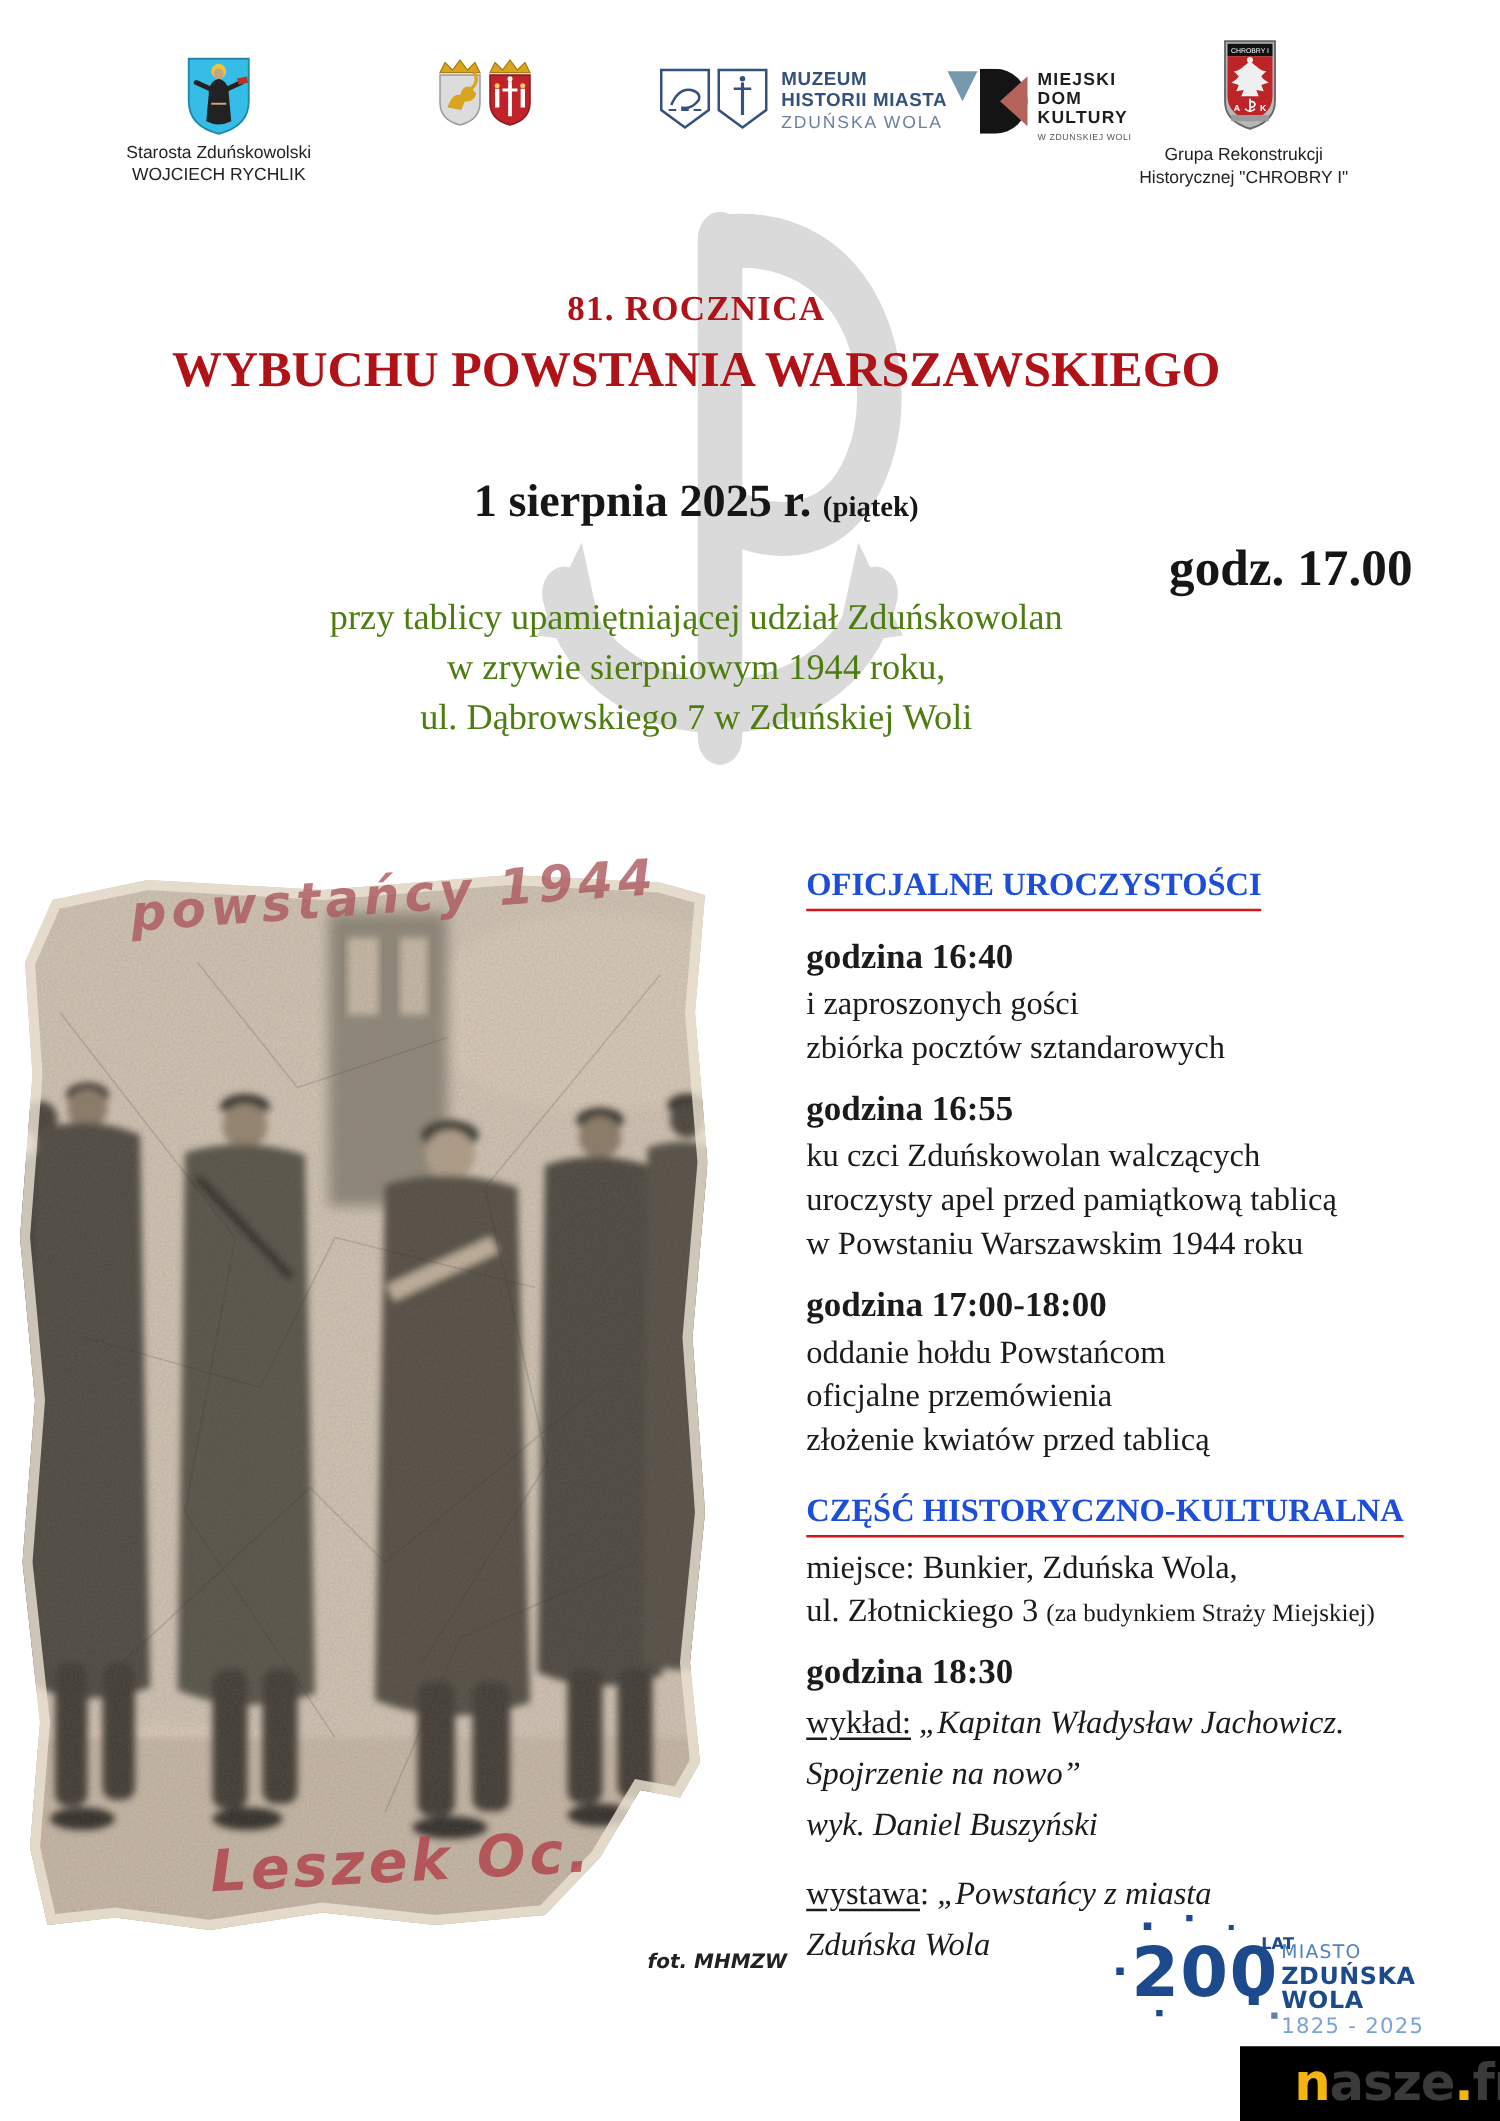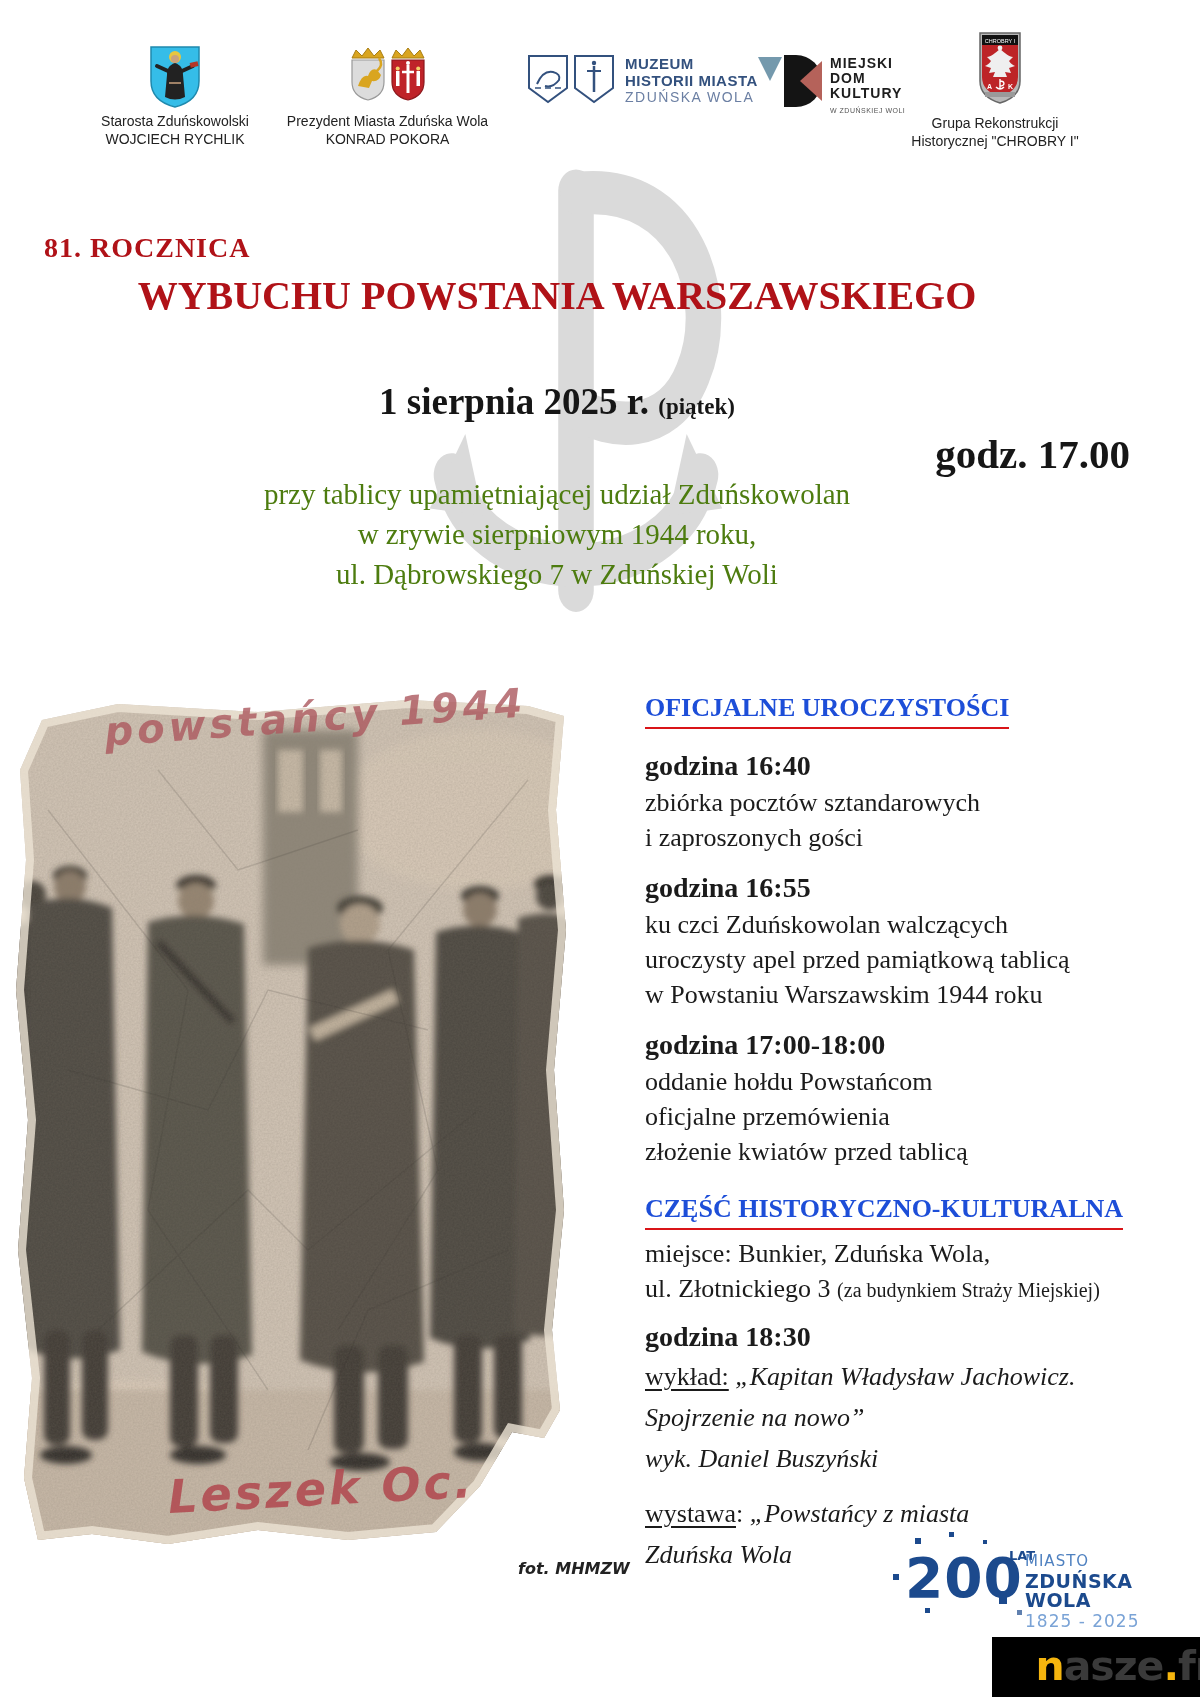--- a/index.html
+++ b/index.html
@@ -14,22 +14,22 @@
   .muzeum-text{font-family:"Liberation Sans",sans-serif;color:#33517e;line-height:17px;}
   .muzeum-text .l1,.muzeum-text .l2{font-size:15px;font-weight:bold;letter-spacing:.5px;}
   .muzeum-text .l3{font-size:14px;font-weight:normal;color:#6b7fa3;letter-spacing:1.5px;}
 
   .mdk-text{font-family:"Liberation Sans",sans-serif;color:#1d1d1d;line-height:15px;}
   .mdk-text .big{font-size:14px;font-weight:bold;letter-spacing:1px;}
   .mdk-text .small{font-size:7px;color:#555;letter-spacing:.5px;margin-top:2px;}
 
   
   .title-wrap{left:0;top:0;width:1114px;}
-  .t-roc{position:absolute;left:0;top:232px;width:100%;text-align:left;
-         font-size:28px;font-weight:bold;letter-spacing:1px;color:#b01218;margin-left:44px;}
+  .t-roc{position:absolute;left:0;top:232px;width:100%;text-align:center;
+         font-size:28px;font-weight:bold;letter-spacing:1px;color:#b01218;}
   .t-main{position:absolute;left:0;top:272px;width:100%;text-align:center;
           font-size:40px;font-weight:bold;color:#b01218;white-space:nowrap;}
   .t-date{position:absolute;left:0;top:380px;width:100%;text-align:center;
           font-size:37px;font-weight:bold;color:#161616;white-space:nowrap;}
   .t-date .note{font-size:23px;margin-top:28px;}
   .t-time{position:absolute;left:16px;top:430px;width:100%;text-align:right;
           font-size:41px;font-weight:bold;color:#161616;}
   .t-place{position:absolute;left:0;top:474px;width:100%;text-align:center;
            font-size:29px;line-height:40px;color:#4d7c0f;}
 
@@ -97,24 +97,20 @@
     <path d="M46,12 L50,4 L56,10 L62,2 L68,10 L74,4 L78,12 Z" fill="#d9a520" stroke="#a87d12" stroke-width="1"></path>
     <path d="M46,14 H78 V36 Q78,50 62,54 Q46,50 46,36 Z" fill="#bf2329" stroke="#8c181d" stroke-width="1.2"></path>
     <line x1="62" y1="19" x2="62" y2="47" stroke="#fff" stroke-width="3"></line>
     <line x1="56" y1="26" x2="68" y2="26" stroke="#fff" stroke-width="2.5"></line>
     <circle cx="62" cy="17" r="2" fill="#fff"></circle>
     <rect x="50" y="25" width="3.5" height="15" fill="#fff"></rect>
     <rect x="70.5" y="25" width="3.5" height="15" fill="#fff"></rect>
     <circle cx="51.7" cy="22.5" r="2" fill="#f3d26a"></circle>
     <circle cx="72.2" cy="22.5" r="2" fill="#f3d26a"></circle>
   </svg>
-  <div class="abs logo-caption" style="left:270px;top:112px;width:235px">
-    <div>Prezydent Miasta Zduńska Wola</div>
-    <div>KONRAD POKORA</div>
-  </div>
 
   <svg class="abs" style="left:527px;top:54px" width="90" height="54" viewBox="0 0 90 54">
     <path d="M2,2 H40 V34 L21,48 L2,34 Z" fill="none" stroke="#33517e" stroke-width="2"></path>
     <path d="M10,30 q6,-14 16,-12 q8,2 6,8 q-6,8 -14,6" fill="none" stroke="#33517e" stroke-width="2"></path>
     <path d="M8,34 h6 m4,0 h6 m4,0 h6" stroke="#33517e" stroke-width="1.5"></path>
     <path d="M48,2 H86 V34 L67,48 L48,34 Z" fill="none" stroke="#33517e" stroke-width="2"></path>
     <line x1="67" y1="12" x2="67" y2="38" stroke="#33517e" stroke-width="2.5"></line>
     <line x1="60" y1="17" x2="74" y2="17" stroke="#33517e" stroke-width="2"></line>
     <circle cx="67" cy="9" r="2.2" fill="#33517e"></circle>
   </svg>
@@ -262,22 +258,22 @@
   <div class="hand hand-top">powstańcy 1944</div>
   <div class="hand hand-bottom">Leszek Oc.</div>
   <div class="abs fot">fot. MHMZW</div>
 
   <div class="abs schedule">
 
     <div class="sch-heading">OFICJALNE UROCZYSTOŚCI</div>
 
     <div class="sch-entry">
       <div class="sch-time">godzina 16:40</div>
+      <div class="sch-line">i zaproszonych gości</div>
       <div class="sch-line">zbiórka pocztów sztandarowych</div>
-      <div class="sch-line">i zaproszonych gości</div>
     </div>
 
     <div class="sch-entry" style="margin-top:16px">
       <div class="sch-time">godzina 16:55</div>
       <div class="sch-line">ku czci Zduńskowolan walczących</div>
       <div class="sch-line">uroczysty apel przed pamiątkową tablicą</div>
       <div class="sch-line">w Powstaniu Warszawskim 1944 roku</div>
     </div>
 
     <div class="sch-entry" style="margin-top:16px">

